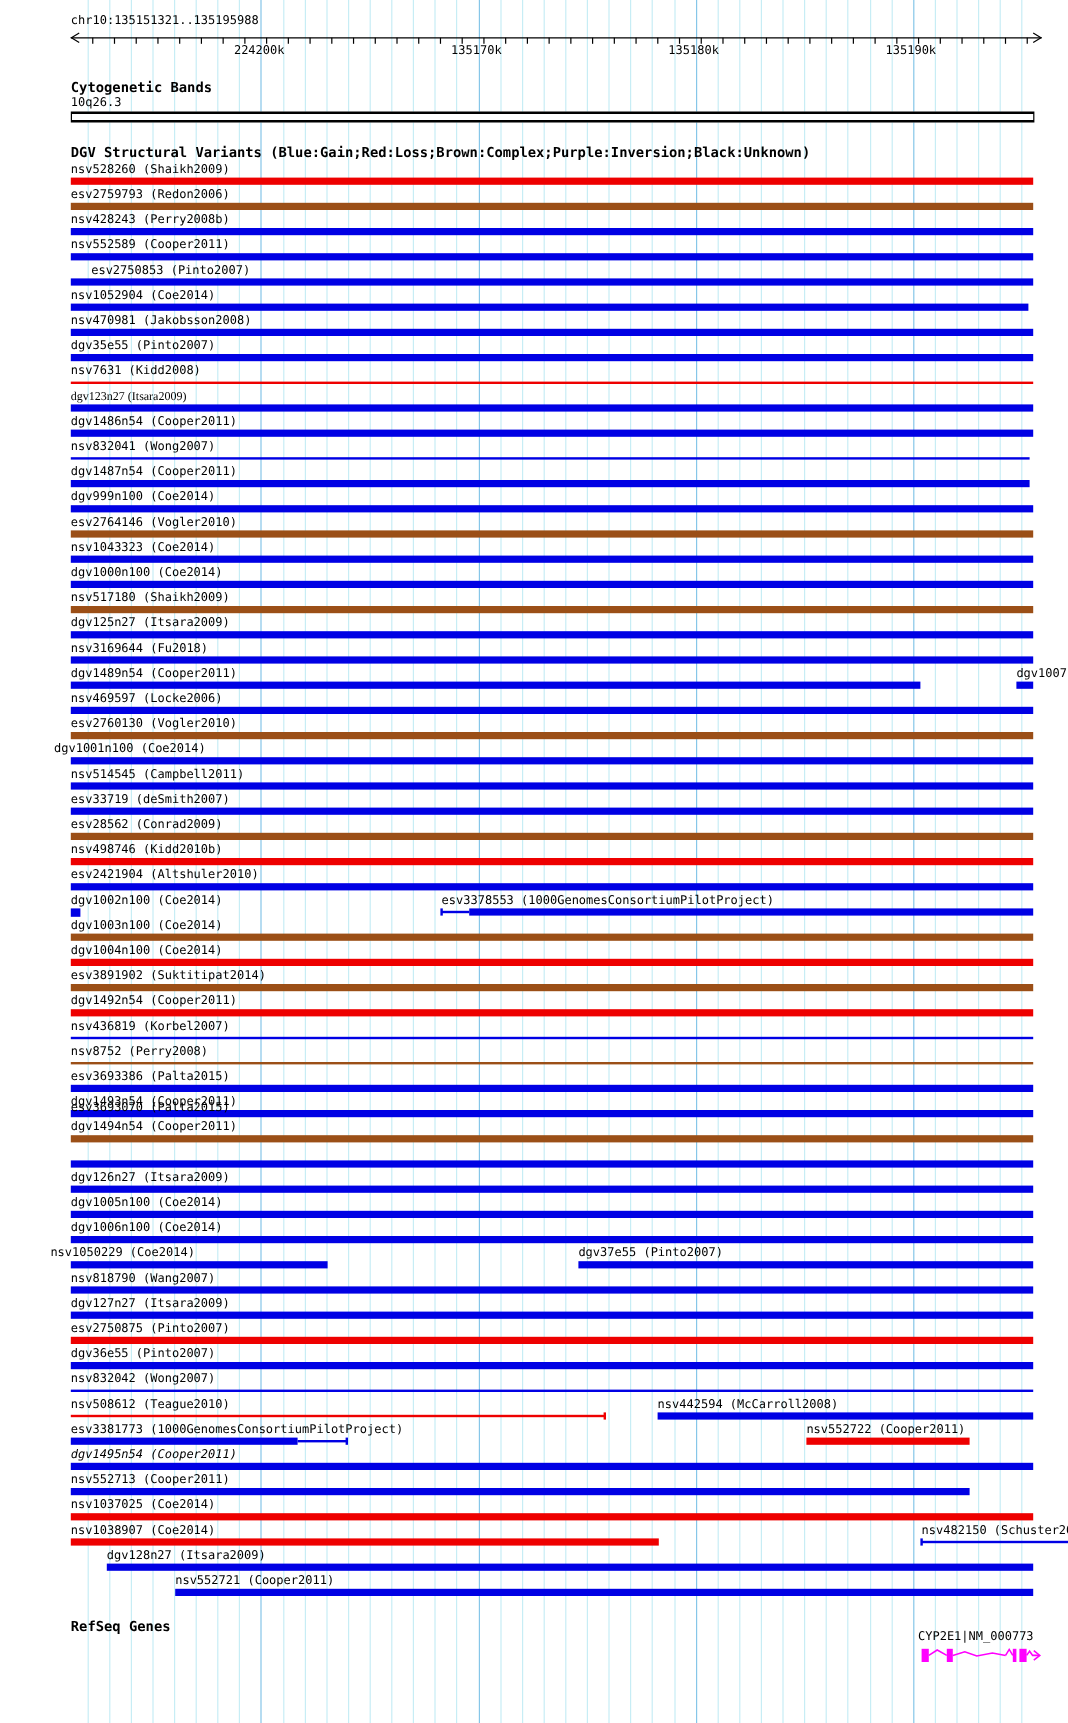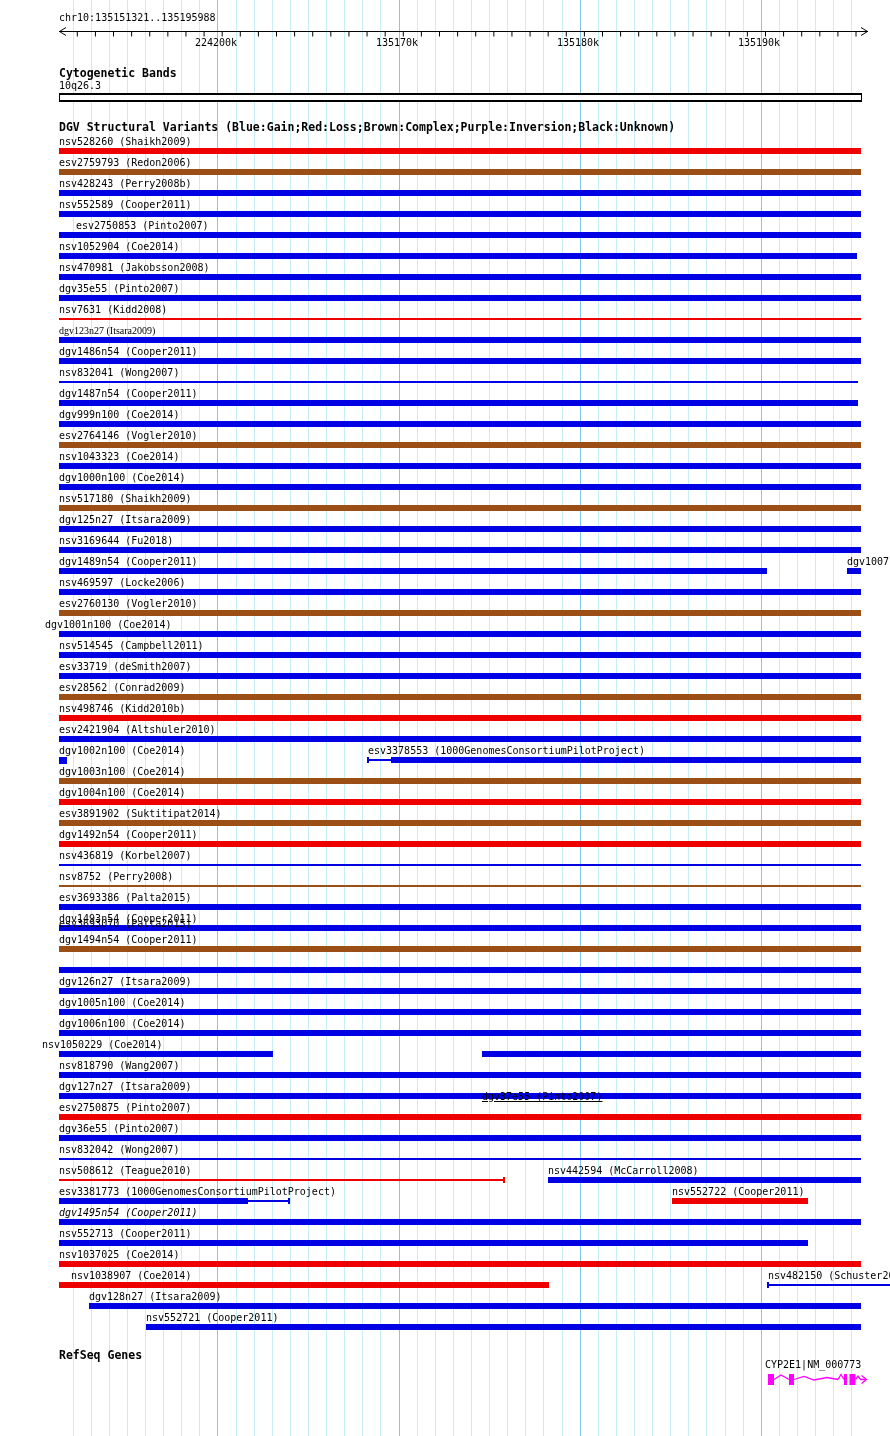--- a/index.html
+++ b/index.html
@@ -228,21 +228,21 @@
       <div class="feat-label" style="left: 59px; top: 918px;">esv3693070 (Palta2015)</div>
       <div class="feat-bar" style="left: 59px; width: 802px; top: 967px; height: 6px; background: rgb(0, 0, 228);"></div>
       <div class="feat-label" style="left: 59px; top: 976px;">dgv126n27 (Itsara2009)</div>
       <div class="feat-bar" style="left: 59px; width: 802px; top: 988px; height: 6px; background: rgb(0, 0, 228);"></div>
       <div class="feat-label" style="left: 59px; top: 997px;">dgv1005n100 (Coe2014)</div>
       <div class="feat-bar" style="left: 59px; width: 802px; top: 1009px; height: 6px; background: rgb(0, 0, 228);"></div>
       <div class="feat-label" style="left: 59px; top: 1018px; text-align: center;">dgv1006n100 (Coe2014)</div>
       <div class="feat-bar" style="left: 59px; width: 802px; top: 1030px; height: 6px; background: rgb(0, 0, 228);"></div>
       <div class="feat-label" style="left: 42px; top: 1039px;">nsv1050229 (Coe2014)</div>
       <div class="feat-bar" style="left: 59px; width: 214px; top: 1051px; height: 6px; background: rgb(0, 0, 228);"></div>
-      <div class="feat-label" style="left: 482px; top: 1091px; text-decoration: underline;">dgv37e55 (Pinto2007)</div>
+      <div class="feat-label" style="left: 482px; top: 1039px;">dgv37e55 (Pinto2007)</div>
       <div class="feat-bar" style="left: 482px; width: 379px; top: 1051px; height: 6px; background: rgb(0, 0, 228);"></div>
       <div class="feat-label" style="left: 59px; top: 1060px;">nsv818790 (Wang2007)</div>
       <div class="feat-bar" style="left: 59px; width: 802px; top: 1072px; height: 6px; background: rgb(0, 0, 228);"></div>
       <div class="feat-label" style="left: 59px; top: 1081px;">dgv127n27 (Itsara2009)</div>
       <div class="feat-bar" style="left: 59px; width: 802px; top: 1093px; height: 6px; background: rgb(0, 0, 228);"></div>
       <div class="feat-label" style="left: 59px; top: 1102px;">esv2750875 (Pinto2007)</div>
       <div class="feat-bar" style="left: 59px; width: 802px; top: 1114px; height: 6px; background: rgb(238, 0, 0);"></div>
       <div class="feat-label" style="left: 59px; top: 1123px;">dgv36e55 (Pinto2007)</div>
       <div class="feat-bar" style="left: 59px; width: 802px; top: 1135px; height: 6px; background: rgb(0, 0, 228);"></div>
       <div class="feat-label" style="left: 59px; top: 1144px;">nsv832042 (Wong2007)</div>
@@ -257,21 +257,21 @@
       <div class="feat-line" style="left: 248px; width: 41px; top: 1200px; height: 2px; background: rgb(0, 0, 228);"></div>
       <div class="feat-tick" style="left: 288px; width: 2px; top: 1198px; height: 6px; background: rgb(0, 0, 228);"></div>
       <div class="feat-label" style="left: 672px; top: 1186px;">nsv552722 (Cooper2011)</div>
       <div class="feat-bar" style="left: 672px; width: 136px; top: 1198px; height: 6px; background: rgb(238, 0, 0);"></div>
       <div class="feat-label" style="left: 59px; top: 1207px; font-style: italic;">dgv1495n54 (Cooper2011)</div>
       <div class="feat-bar" style="left: 59px; width: 802px; top: 1219px; height: 6px; background: rgb(0, 0, 228);"></div>
       <div class="feat-label" style="left: 59px; top: 1228px;">nsv552713 (Cooper2011)</div>
       <div class="feat-bar" style="left: 59px; width: 749px; top: 1240px; height: 6px; background: rgb(0, 0, 228);"></div>
       <div class="feat-label" style="left: 59px; top: 1249px;">nsv1037025 (Coe2014)</div>
       <div class="feat-bar" style="left: 59px; width: 802px; top: 1261px; height: 6px; background: rgb(238, 0, 0);"></div>
-      <div class="feat-label" style="left: 59px; top: 1270px; margin-left: 12px;">nsv1038907 (Coe2014)</div>
+      <div class="feat-label" style="left: 59px; top: 1270px;">nsv1038907 (Coe2014)</div>
       <div class="feat-bar" style="left: 59px; width: 490px; top: 1282px; height: 6px; background: rgb(238, 0, 0);"></div>
       <div class="feat-label" style="left: 768px; top: 1270px;">nsv482150 (Schuster20</div>
       <div class="feat-line" style="left: 768px; width: 122px; top: 1284px; height: 2px; background: rgb(0, 0, 228);"></div>
       <div class="feat-tick" style="left: 767px; width: 2px; top: 1282px; height: 6px; background: rgb(0, 0, 228);"></div>
       <div class="feat-label" style="left: 89px; top: 1291px;">dgv128n27 (Itsara2009)</div>
       <div class="feat-bar" style="left: 89px; width: 772px; top: 1303px; height: 6px; background: rgb(0, 0, 228);"></div>
       <div class="feat-label" style="left: 146px; top: 1312px;">nsv552721 (Cooper2011)</div>
       <div class="feat-bar" style="left: 146px; width: 715px; top: 1324px; height: 6px; background: rgb(0, 0, 228);"></div>
     </div>
 

